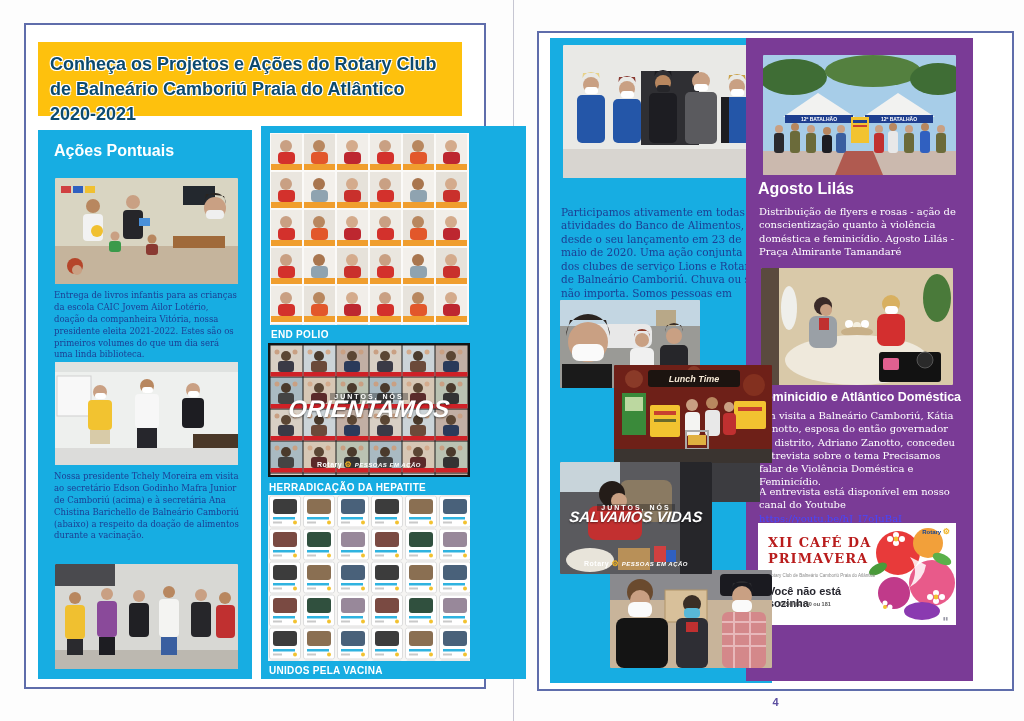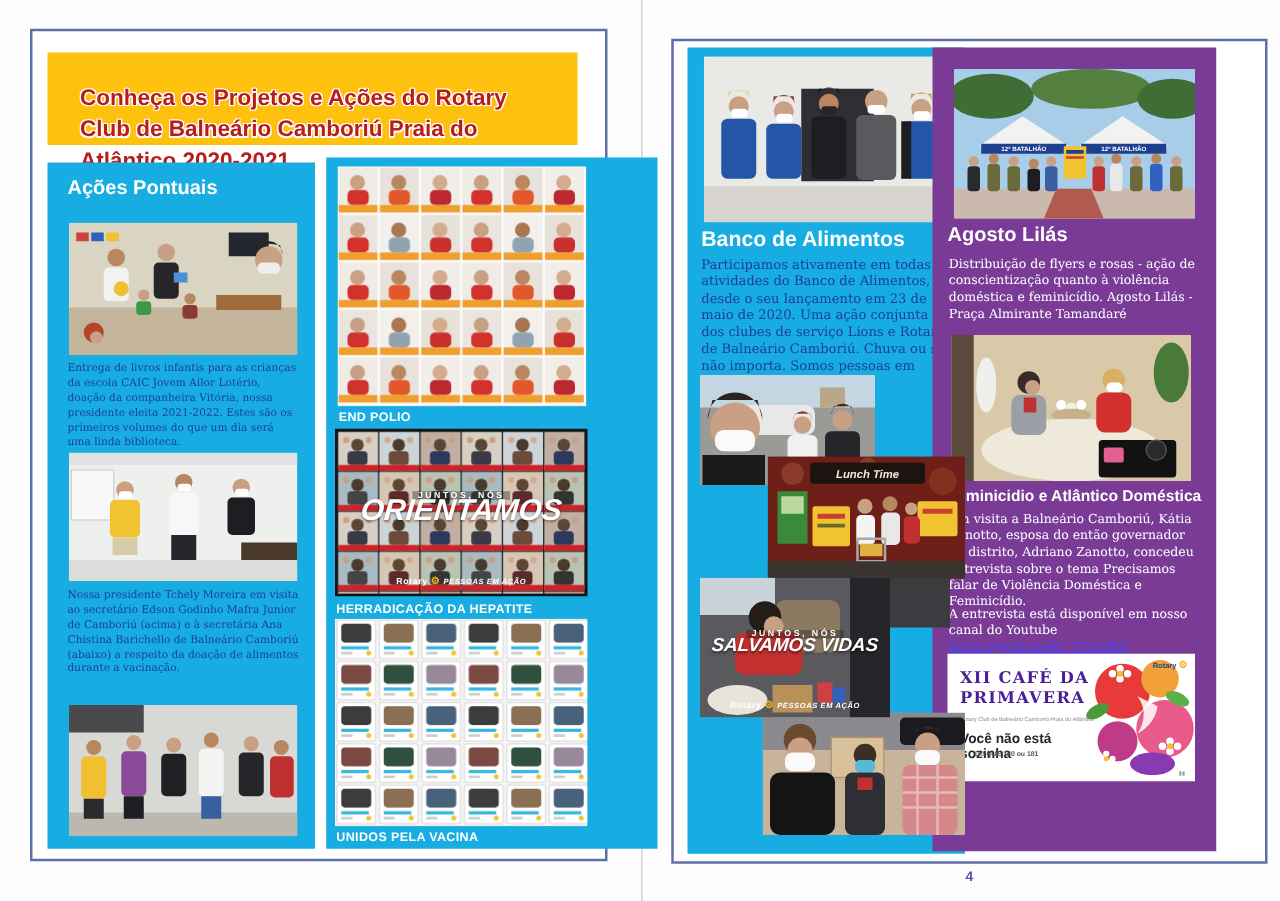--- a/index.html
+++ b/index.html
@@ -4,21 +4,21 @@
 <style>
   html,body{margin:0;padding:0;background:#fff;}
   .canvas{position:relative;width:1024px;height:721px;background:#fdfdfd;overflow:hidden;
           font-family:"Liberation Sans",sans-serif;}
   .vline{position:absolute;top:0;width:1px;height:721px;background:#c6c6d2;}
   .frame{position:absolute;border:2px solid #5f6dab;background:#fff;box-sizing:border-box;}
   .frame.left{left:24px;top:23px;width:462px;height:666px;}
   .frame.right{left:537px;top:31px;width:477px;height:660px;}
   .yellowbox{position:absolute;left:38px;top:42px;width:424px;height:74px;background:#fec10d;
              box-sizing:border-box;padding:10px 12px;}
-  .yellowbox h1{margin:14px;font-size:18px;line-height:1.38;font-weight:bold;color:#b91c1c;
+  .yellowbox h1{margin:0;font-size:18px;line-height:1.38;font-weight:bold;color:#0c4a6e;
     text-shadow:1px 1px 0 #fff,-1px -1px 0 #fff,1px -1px 0 #fff,-1px 1px 0 #fff;}
   .panel{position:absolute;box-sizing:border-box;}
   .cyan{background:#17ade2;}
   .purple{background:#7a3b96;}
   .colA{left:38px;top:130px;width:214px;height:549px;}
   .colB{left:261px;top:126px;width:265px;height:553px;}
   .colC{left:550px;top:38px;width:222px;height:645px;}
   .colD{left:746px;top:38px;width:227px;height:643px;}
   .h-white{position:absolute;margin:0;color:#fff;font-weight:bold;}
   .cap{position:absolute;margin:0;font-family:"DejaVu Serif",serif;color:#1c3f94;
@@ -37,21 +37,21 @@
   .bigword{font-style:italic;font-weight:bold;transform:skewX(-5deg);
            text-shadow:0 1px 2px rgba(0,0,0,.5);white-space:nowrap;}
   .brandline{font-size:7px;font-weight:bold;letter-spacing:.5px;}
   .wheel{color:#f0b323;font-size:8px;}
   .tagline{font-style:italic;font-size:6px;}
   .linkline a{color:#4646ff;text-decoration:underline;font-family:"DejaVu Serif",serif;
               font-size:10px;font-weight:normal;}
   .poster{position:absolute;background:#fff;box-sizing:border-box;overflow:hidden;}
   .poster .ptitle{position:absolute;left:10px;top:12px;width:108px;margin:0;
     font-family:"DejaVu Serif",serif;font-weight:bold;font-size:13px;letter-spacing:1px;
-    color:#4c1d95;line-height:1.25;}
+    color:#b91c1c;line-height:1.25;}
   .poster .psub{position:absolute;left:10px;top:50px;width:108px;font-size:4.5px;color:#8a8a8a;}
   .poster .ptag{position:absolute;left:10px;top:62px;width:112px;font-weight:bold;
     font-size:11px;color:#26262e;}
   .poster .pphone{position:absolute;left:22px;top:78px;font-size:5.5px;font-weight:bold;color:#555;}
   .poster .pbrand{position:absolute;right:6px;top:4px;font-size:6px;font-weight:bold;color:#17458f;}
   .poster .plogos{position:absolute;right:8px;bottom:4px;font-size:4.5px;color:#9a9aa8;}
   .pagenum{position:absolute;left:537px;top:696px;width:477px;text-align:center;
            font-weight:bold;font-size:11px;color:#5b4ea0;}
   .darkfrag{position:absolute;background:#3c3c40;}
 </style>
@@ -310,21 +310,20 @@
           <rect x="131" y="39" width="14" height="7" rx="3" fill="#fff"></rect>
           <rect x="122" y="47" width="32" height="52" rx="5" fill="#5a5a5e"></rect>
         <circle cx="174" cy="42" r="8" fill="#c9a083"></circle>
           <path d="M165 38a9 9 0 0 1 18 0l-1-8h-16z" fill="#caa24a"></path>
           <rect x="168" y="44" width="13" height="7" rx="3" fill="#fff"></rect>
           <rect x="160" y="52" width="28" height="46" rx="5" fill="#2456a8"></rect>
           <rect x="158" y="52" width="8" height="46" fill="#1d1d22"></rect>
       </svg>
     </div>
 
-    <h2 class="h-white" style="left:11px;top:144px;font-size:17px">Banco de Alimentos</h2>
 
     <p class="para" style="left:11px;top:168px;width:203px">Participamos ativamente em todas as atividades do Banco de Alimentos, desde o seu lançamento em 23 de maio de 2020. Uma ação conjunta dos clubes de serviço Lions e Rotary de Balneário Camboriú. Chuva ou sol, não importa. Somos pessoas em ação!</p>
 
     <div class="photo" style="left:10px;top:262px;width:140px;height:88px;z-index:1">
       <svg width="140" height="88">
         <rect width="140" height="88" fill="#9a9a96"></rect>
         <rect width="140" height="26" fill="#c3d6e2"></rect>
         <rect x="96" y="10" width="20" height="16" fill="#b8a888"></rect>
         <rect x="30" y="24" width="62" height="24" rx="7" fill="#e8e8e8"></rect>
         <circle cx="28" cy="42" r="20" fill="#c9a083"></circle>

